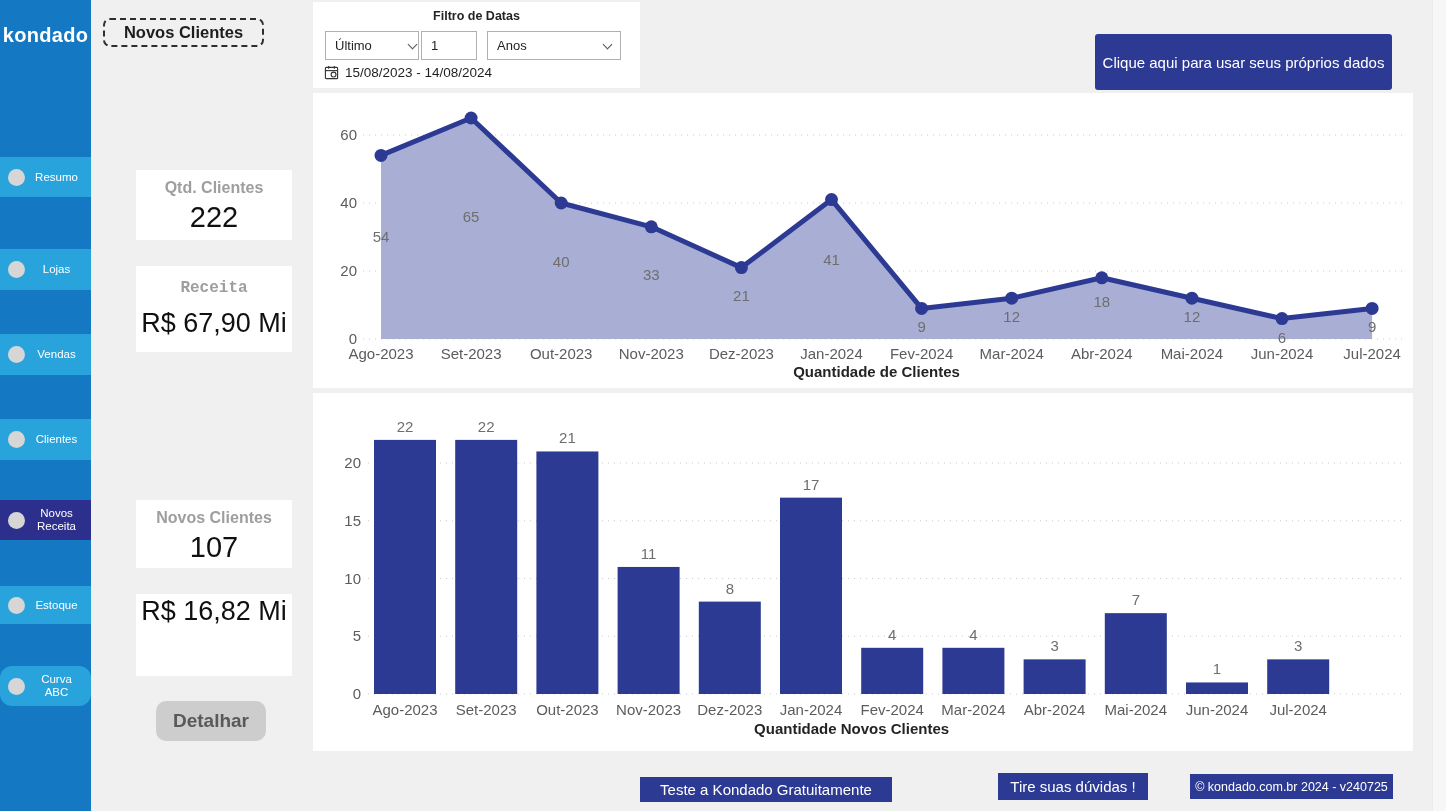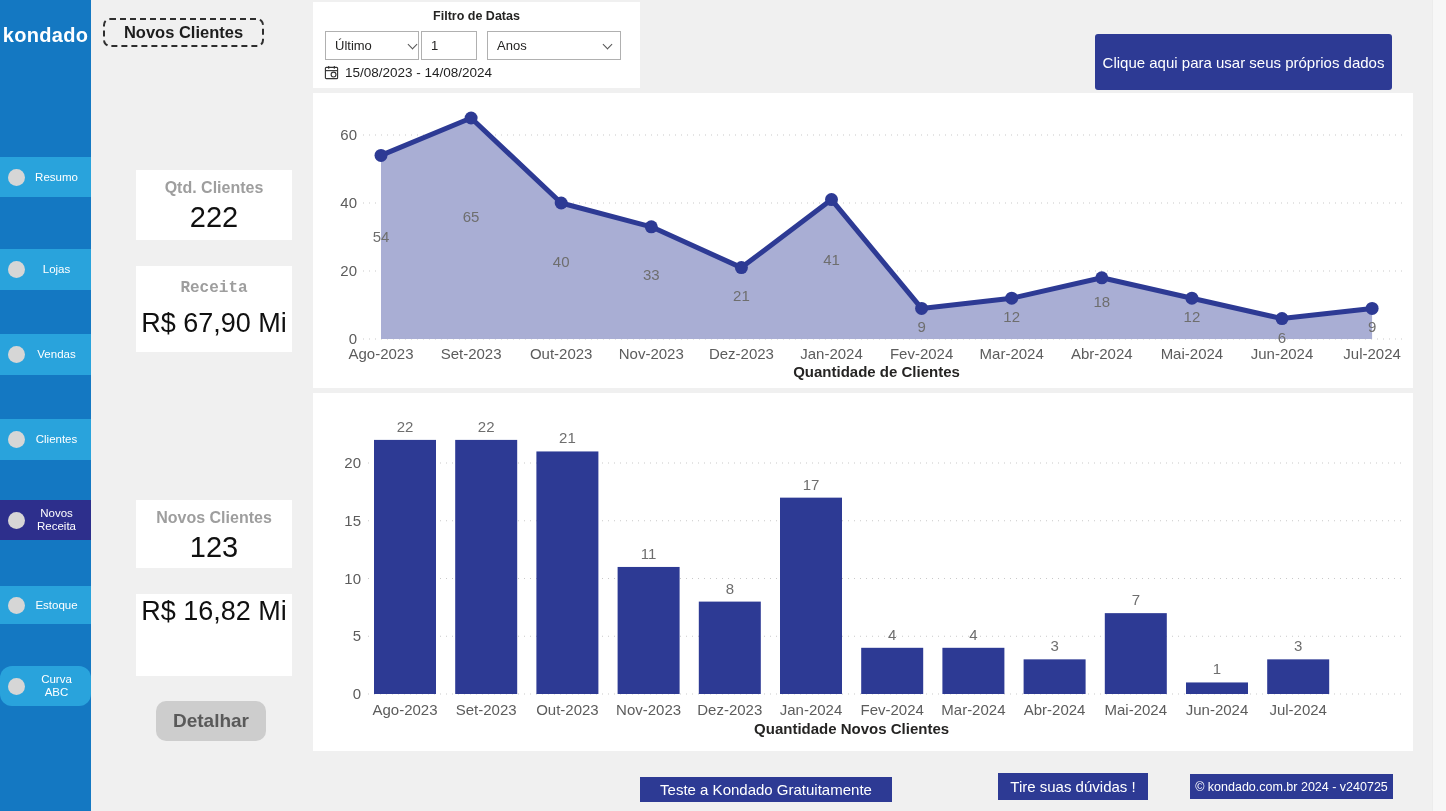--- a/index.html
+++ b/index.html
@@ -136,21 +136,21 @@
 <div class="abs kpi" style="top:170px;height:70px;">
   <div class="kpi-label">Qtd. Clientes</div>
   <div class="kpi-value">222</div>
 </div>
 <div class="abs kpi" style="top:266px;height:86px;">
   <div class="kpi-label" style="padding-top:14px;font-family:Liberation Mono, monospace;">Receita</div>
   <div class="kpi-value money" style="margin-top:12px;">R$ 67,90 Mi</div>
 </div>
 <div class="abs kpi" style="top:500px;height:68px;">
   <div class="kpi-label">Novos Clientes</div>
-  <div class="kpi-value">123</div>
+  <div class="kpi-value">107</div>
 </div>
 <div class="abs kpi" style="top:594px;height:82px;">
   <div class="kpi-value money" style="margin-top:2px;">R$ 16,82 Mi</div>
 </div>
 
 <div class="abs detail-btn">Detalhar</div>
 
 <div class="abs chart-card" id="line-chart-card"><svg width="1100" height="295" viewBox="0 0 1100 295">
       <line x1="50" y1="246" x2="1090" y2="246" stroke="#c9c9c9" stroke-width="1" stroke-dasharray="1 5"></line>
       <text x="44" y="251" text-anchor="end" font-size="15" fill="#5c5c5c">0</text>

